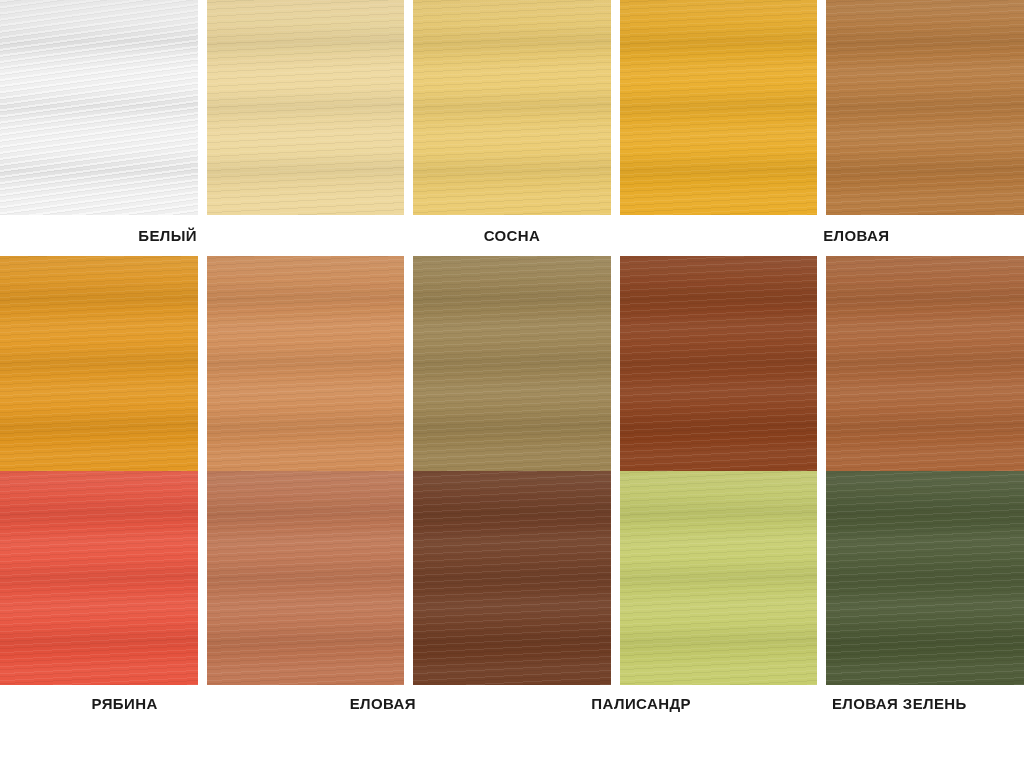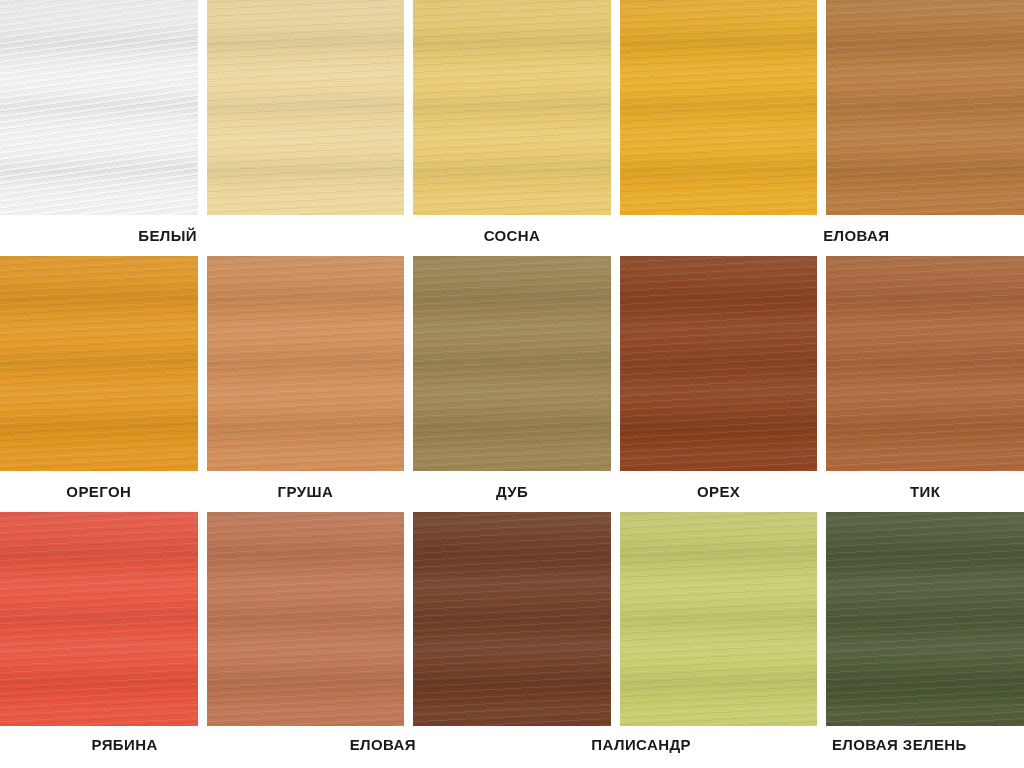--- a/index.html
+++ b/index.html
@@ -185,37 +185,20 @@
         <span class="grain-broad"></span>
         <span class="grain-fine"></span>
         <span class="grain-streak"></span>
       </div>
       <div class="swatch" style="background-color: rgb(170, 99, 54);">
         <span class="grain-broad"></span>
         <span class="grain-fine"></span>
         <span class="grain-streak"></span>
       </div>
     </div>
-    <div class="row-labels" style="height:41px">
-      <div class="label-cell">
-        <span class="label-text">ОРЕГОН</span>
-      </div>
-      <div class="label-cell">
-        <span class="label-text">ГРУША</span>
-      </div>
-      <div class="label-cell">
-        <span class="label-text">ДУБ</span>
-      </div>
-      <div class="label-cell">
-        <span class="label-text">ОРЕХ</span>
-      </div>
-      <div class="label-cell">
-        <span class="label-text">ТИК</span>
-      </div>
-    </div>
   </div>
 
   <div class="palette-row">
     <div class="row-swatches" style="height:214px">
       <div class="swatch" style="background-color: rgb(232, 81, 60);">
         <span class="grain-broad"></span>
         <span class="grain-fine"></span>
         <span class="grain-streak"></span>
       </div>
       <div class="swatch" style="background-color: rgb(190, 115, 80);">

